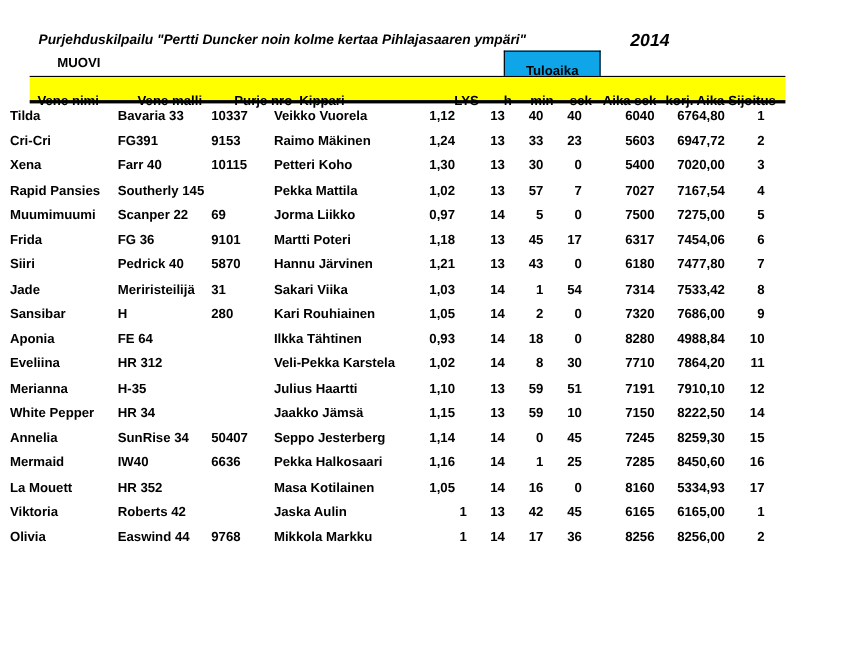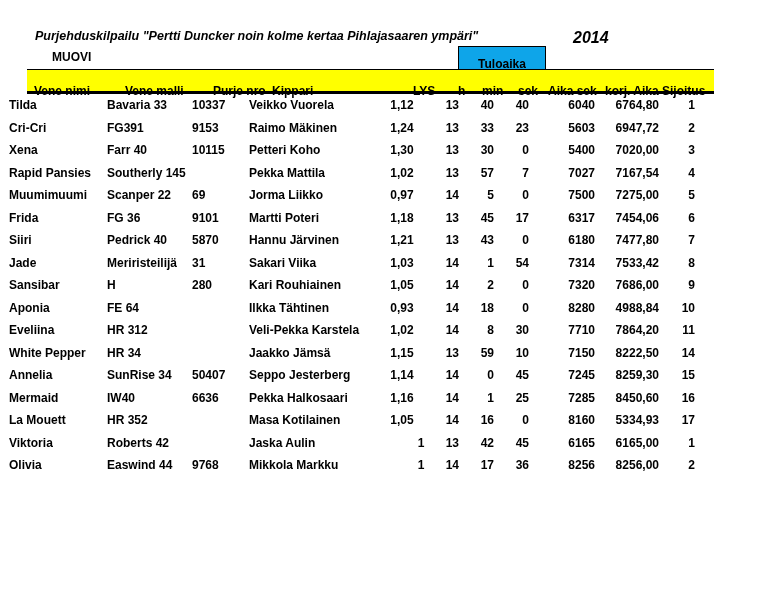--- a/index.html
+++ b/index.html
@@ -249,20 +249,33 @@
           <td class="c-kippari">Veli-Pekka Karstela</td>
           <td class="c-lys">1,02</td>
           <td class="c-h">14</td>
           <td class="c-min">8</td>
           <td class="c-sek">30</td>
           <td class="c-aika">7710</td>
           <td class="c-korj">7864,20</td>
           <td class="c-sijoitus">11</td>
         </tr>
         <tr>
+          <td class="c-nimi">Merianna</td>
+          <td class="c-malli">H-35</td>
+          <td class="c-purje"></td>
+          <td class="c-kippari">Julius Haartti</td>
+          <td class="c-lys">1,10</td>
+          <td class="c-h">13</td>
+          <td class="c-min">59</td>
+          <td class="c-sek">51</td>
+          <td class="c-aika">7191</td>
+          <td class="c-korj">7910,10</td>
+          <td class="c-sijoitus">12</td>
+        </tr>
+        <tr>
           <td class="c-nimi">White Pepper</td>
           <td class="c-malli">HR 34</td>
           <td class="c-purje"></td>
           <td class="c-kippari">Jaakko Jämsä</td>
           <td class="c-lys">1,15</td>
           <td class="c-h">13</td>
           <td class="c-min">59</td>
           <td class="c-sek">10</td>
           <td class="c-aika">7150</td>
           <td class="c-korj">8222,50</td>

